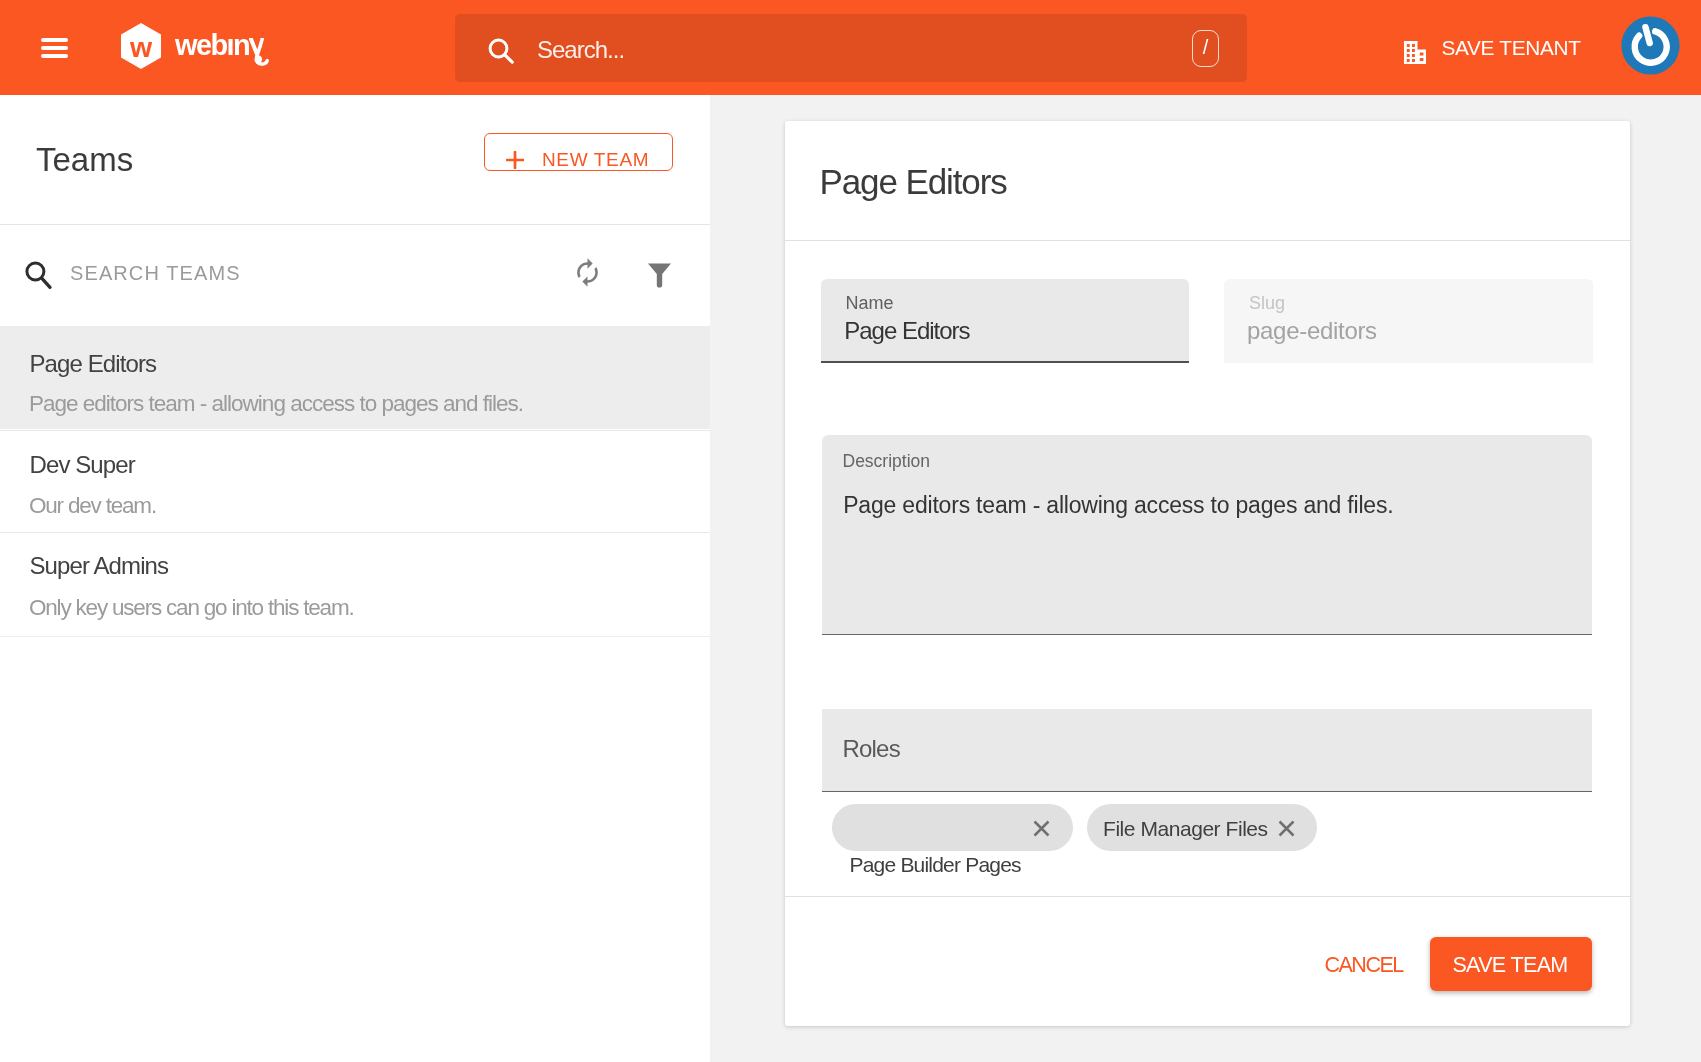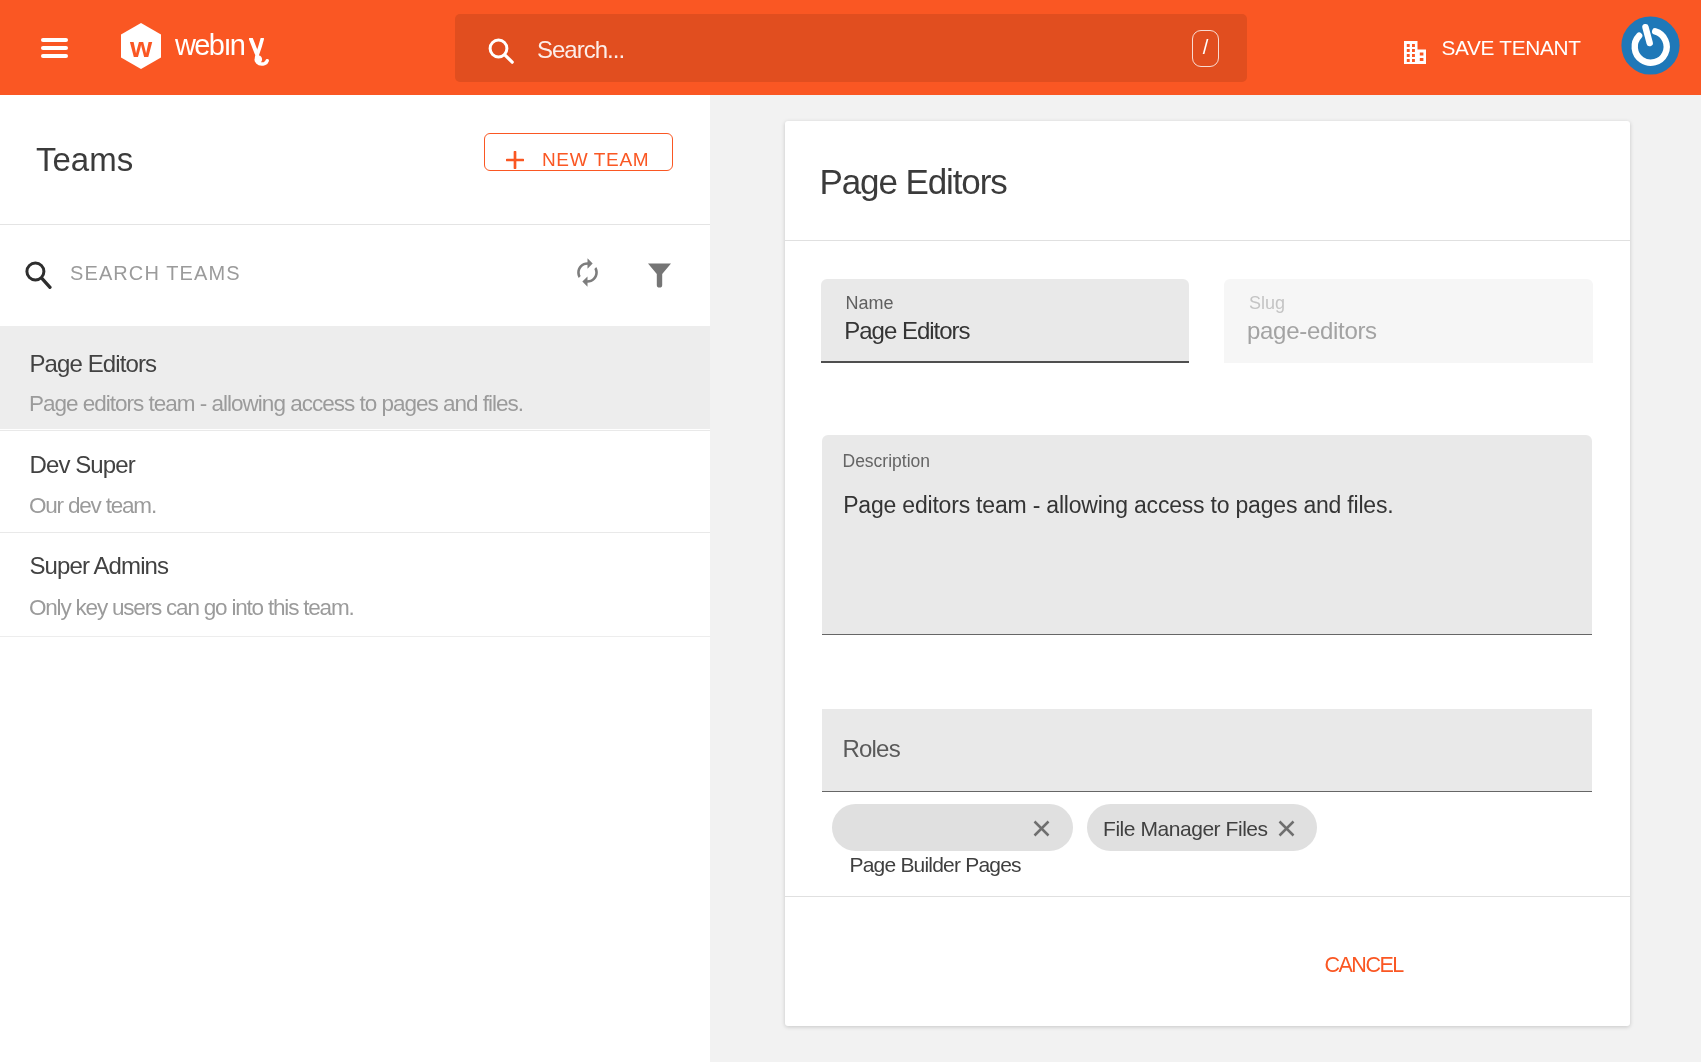--- a/index.html
+++ b/index.html
@@ -32,21 +32,21 @@
   <div id="leftpanel"></div>
   <div id="rightbg"></div>
   <div id="header">
     <div class="bar" style="top:38px;"></div>
     <div class="bar" style="top:46px;"></div>
     <div class="bar" style="top:54px;"></div>
     <svg class="abs" style="left:121px; top:23px;" width="40" height="46" viewBox="0 0 40 46">
       <polygon points="20,0 40,11.4 40,34.6 20,46 0,34.6 0,11.4" fill="#fff"></polygon>
       <text x="20" y="34" font-family="Liberation Sans, sans-serif" font-size="28.5" font-weight="bold" fill="#fa5723" text-anchor="middle">w</text>
     </svg>
-    <div class="t" style="left:175px; top:31.3px; font-size:29px; font-weight:normal; letter-spacing:-1.6px; color:#fff;">webın</div>
+    <div class="t" style="left:175px; top:31.3px; font-size:29px; font-weight:bold; letter-spacing:-1.6px; color:#fff;">webın</div>
     <svg class="abs" style="left:249px; top:37.5px;" width="24" height="30" viewBox="0 0 24 30">
       <g fill="none" stroke="#fff" stroke-linecap="round" stroke-linejoin="round">
         <path d="M2 1 L7.6 15.3" stroke-width="4"></path>
         <path d="M13.2 1 Q11.2 8.8 8.4 16.4 Q6.3 21.7 8.9 22.8 Q11.6 23.8 11.3 21 Q11 18.3 8.5 19.7 Q5.9 21.4 8.4 24.2 Q11 26.9 15.4 25.6 Q17.6 24.8 18.2 22.7" stroke-width="3.5"></path>
       </g>
     </svg>
     <div id="searchbar">
       <svg class="abs" style="left:32px; top:23px;" width="28" height="28" viewBox="0 0 28 28">
         <circle cx="11.5" cy="11.5" r="8.4" fill="none" stroke="#fff" stroke-width="3"></circle>
         <line x1="17.8" y1="17.8" x2="25.2" y2="25.2" stroke="#fff" stroke-width="3.2" stroke-linecap="round"></line>
@@ -121,14 +121,17 @@
     </div>
     <div class="chip" style="left:302px; width:230px;">
       <div class="t" style="left:16px; top:13.5px; font-size:21px; letter-spacing:-0.45px; color:#404040;">File Manager Files</div>
       <svg class="abs" style="left:190.5px; top:15.5px;" width="17" height="17" viewBox="0 0 17 17">
         <line x1="1.5" y1="1.5" x2="15.5" y2="15.5" stroke="#6f6f6f" stroke-width="2.5"></line>
         <line x1="15.5" y1="1.5" x2="1.5" y2="15.5" stroke="#6f6f6f" stroke-width="2.5"></line>
       </svg>
     </div>
     <div class="divider" style="left:0; top:775px; width:845px; background:#e0e0e0;"></div>
     <div class="t" style="left:539.5px; top:833.5px; font-size:21.5px; letter-spacing:-1.5px; color:#fa5723;">CANCEL</div>
+    <div id="savebtn">
+      <div class="t" style="left:22.4px; top:17.5px; font-size:21.5px; letter-spacing:-0.65px; color:#fff;">SAVE TEAM</div>
+    </div>
   </div>
 </div>
 
 </body></html>

